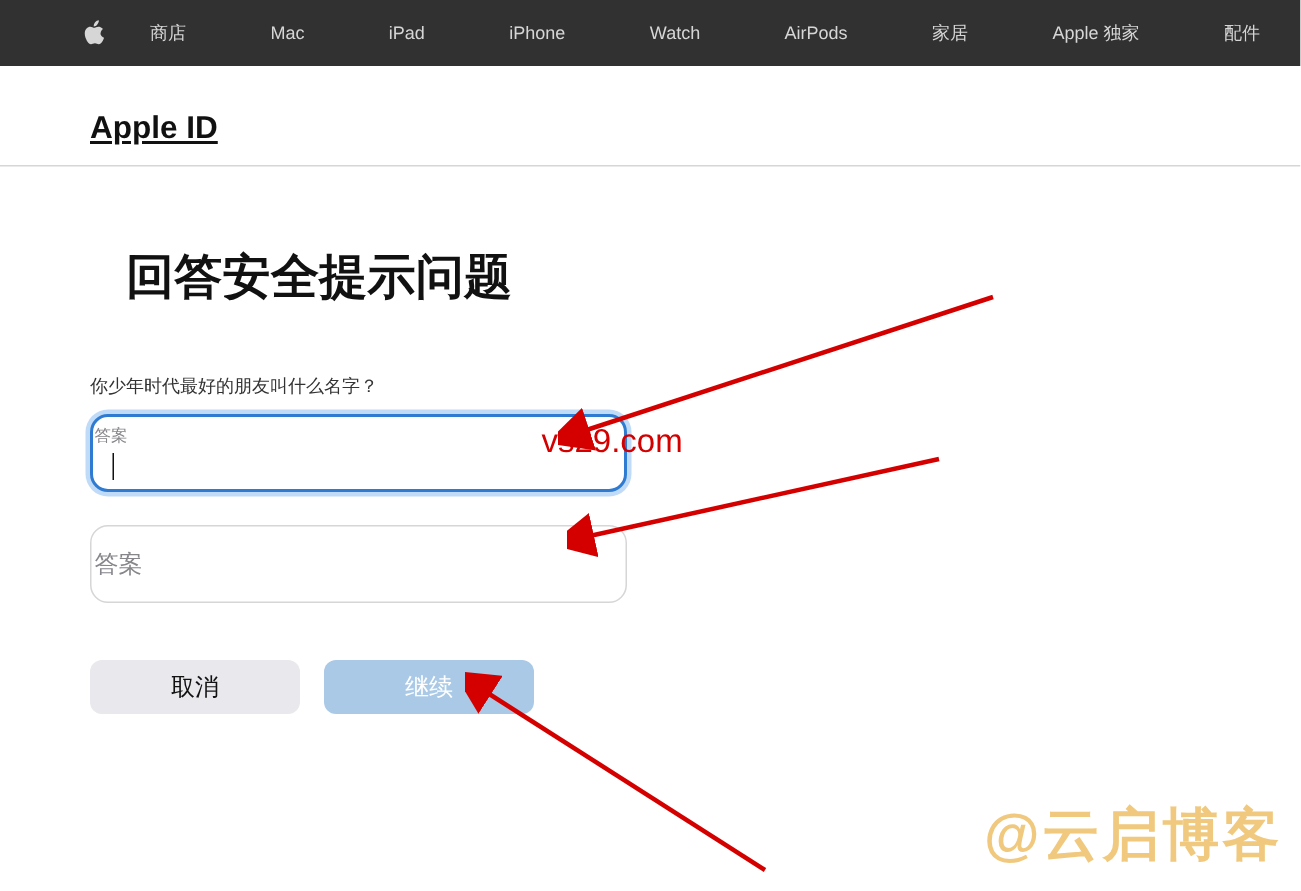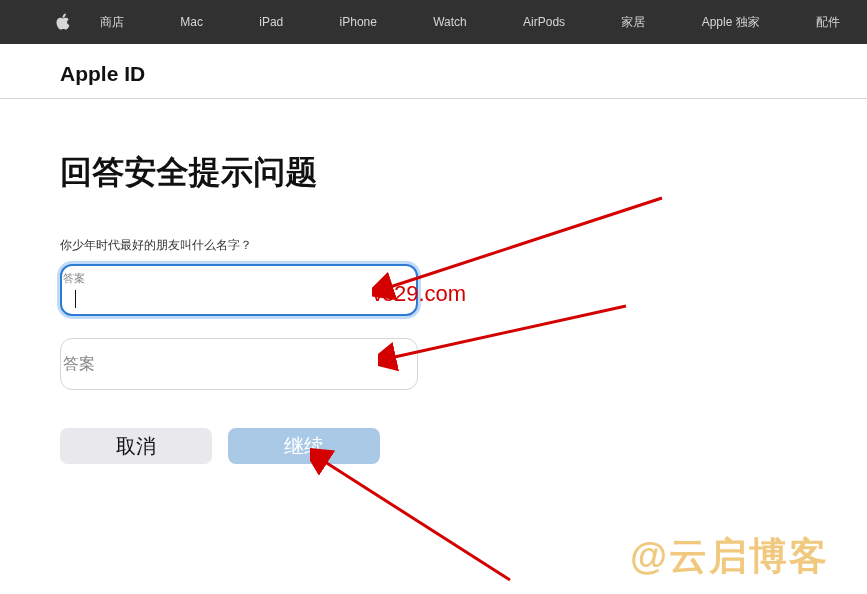--- a/index.html
+++ b/index.html
@@ -3,39 +3,39 @@
 <meta charset="utf-8">
 <style>
   * { margin: 0; padding: 0; box-sizing: border-box; }
   body { font-family: -apple-system, "SF Pro Text", "Helvetica Neue", Arial, "PingFang SC", "Microsoft YaHei", sans-serif; background: #fff; width: 867px; height: 594px; overflow: hidden; position: relative; }
   .global-nav { background: #313131; height: 44px; display: flex; align-items: center; padding: 0 22px 0 52px; }
   .apple-logo { display:flex; align-items:center; justify-content:center; width:20px; height:44px; margin-right:28px; }
   .apple-logo svg { fill:#d6d6d6; width:15px; height:18px; }
   .nav-links { display:flex; align-items:center; flex:1; justify-content:space-between; max-width:740px; }
   .nav-link { color:#d6d6d6; font-size:12px; text-decoration:none; white-space:nowrap; }
   .sub-header { padding: 0 60px; }
-  .sub-header h2 { font-size:21px; font-weight:600; color:#111; padding:18px 0 12px; }
+  .sub-header h2 { font-size:21px; font-weight:600; color:#111; padding:30px 0 12px;text-decoration:underline; }
   .divider { border:none; border-top:1px solid #d6d6d6; }
   .content { padding: 52px 60px 0; }
-  .page-title { font-size:32px; font-weight:700; color:#111; letter-spacing:0.2px; margin-bottom:42px; }
+  .page-title { font-size:32px; font-weight:700; color:#111; letter-spacing:0.2px; margin-bottom:42px;margin-left:24px; }
   .field-group { margin-bottom:22px; }
   .question { font-size:12px; color:#333; margin-bottom:10px; }
   .answer-input-wrap { position:relative; width:358px; }
   .answer-input { width:100%; height:52px; border:1px solid #d6d6d6; border-radius:12px; padding:22px 14px 6px; font-size:16px; color:#111; outline:none; background:#fff; }
   .answer-input.focused { border:2px solid #2f7bd1; box-shadow:0 0 0 3px rgba(0,113,227,0.25); }
   .float-label { position:absolute; left:3px; top:7px; font-size:11px; color:#86868b; pointer-events:none; }
   .answer-input.empty + .float-label.big { top:16px; font-size:16px; color:#86868b; }
   .caret { position:absolute; left:15px; top:26px; width:1px; height:18px; background:#111; }
   .button-row { display:flex; gap:16px; margin-top:38px; }
-  .btn { width:152px; height:36px; border:none; border-radius:8px; font-size:20px; cursor:pointer; display:flex; align-items:center; justify-content:center; }
+  .btn { width:140px; height:36px; border:none; border-radius:8px; font-size:16px; cursor:pointer; display:flex; align-items:center; justify-content:center; }
   .btn-cancel { background:#e8e8ed; color:#111; }
   .btn-continue { background:#a9c9e6; color:#fff;font-family:Liberation Serif, serif; }
   .annotation-arrow { position:absolute; pointer-events:none; }
-  .watermark-url { position:absolute; left:372px; top:281px; color:#d40000; font-size:22px; font-family:Arial,sans-serif; font-weight:400; pointer-events:none; }
-  .watermark-blog { position:absolute; right:38px; bottom:12px; color:#f0c97e; font-size:38px; font-weight:800; letter-spacing:2px; pointer-events:none; font-family:"Microsoft YaHei","PingFang SC",sans-serif;margin-top:12px; }
+  .watermark-url { position:absolute; left:361px; top:281px; color:#d40000; font-size:22px; font-family:Arial,sans-serif; font-weight:400; pointer-events:none; }
+  .watermark-blog { position:absolute; right:12px; bottom:12px; color:#f0c97e; font-size:38px; font-weight:800; letter-spacing:2px; pointer-events:none; font-family:"Microsoft YaHei","PingFang SC",sans-serif;margin-top:12px; }
 </style>
 </head>
 <body>
 
 <nav class="global-nav">
   <a class="apple-logo" href="#">
     <svg viewBox="0 0 14 18">
         <path d="M11.5 9.5c0-2 1.6-3 1.7-3.1-1-1.4-2.4-1.6-2.9-1.6-1.2-.1-2.4.7-3 .7-.6 0-1.6-.7-2.6-.7C3 4.8 1 6.3 1 9.3c0 1 .2 2 .5 2.9.5 1.3 2 4.4 3.7 4.3.9 0 1.5-.6 2.6-.6s1.6.6 2.6.6c1.7 0 3.1-3 3.5-4.3-2.2-1-2.4-2.6-2.4-2.7zM9.5 3.2c.8-1 1-2.3.9-2.7-.8 0-1.9.6-2.5 1.4-.6.7-1 1.8-.9 2.8 1 0 1.9-.5 2.5-1.5z"></path>
       </svg>
   </a>

